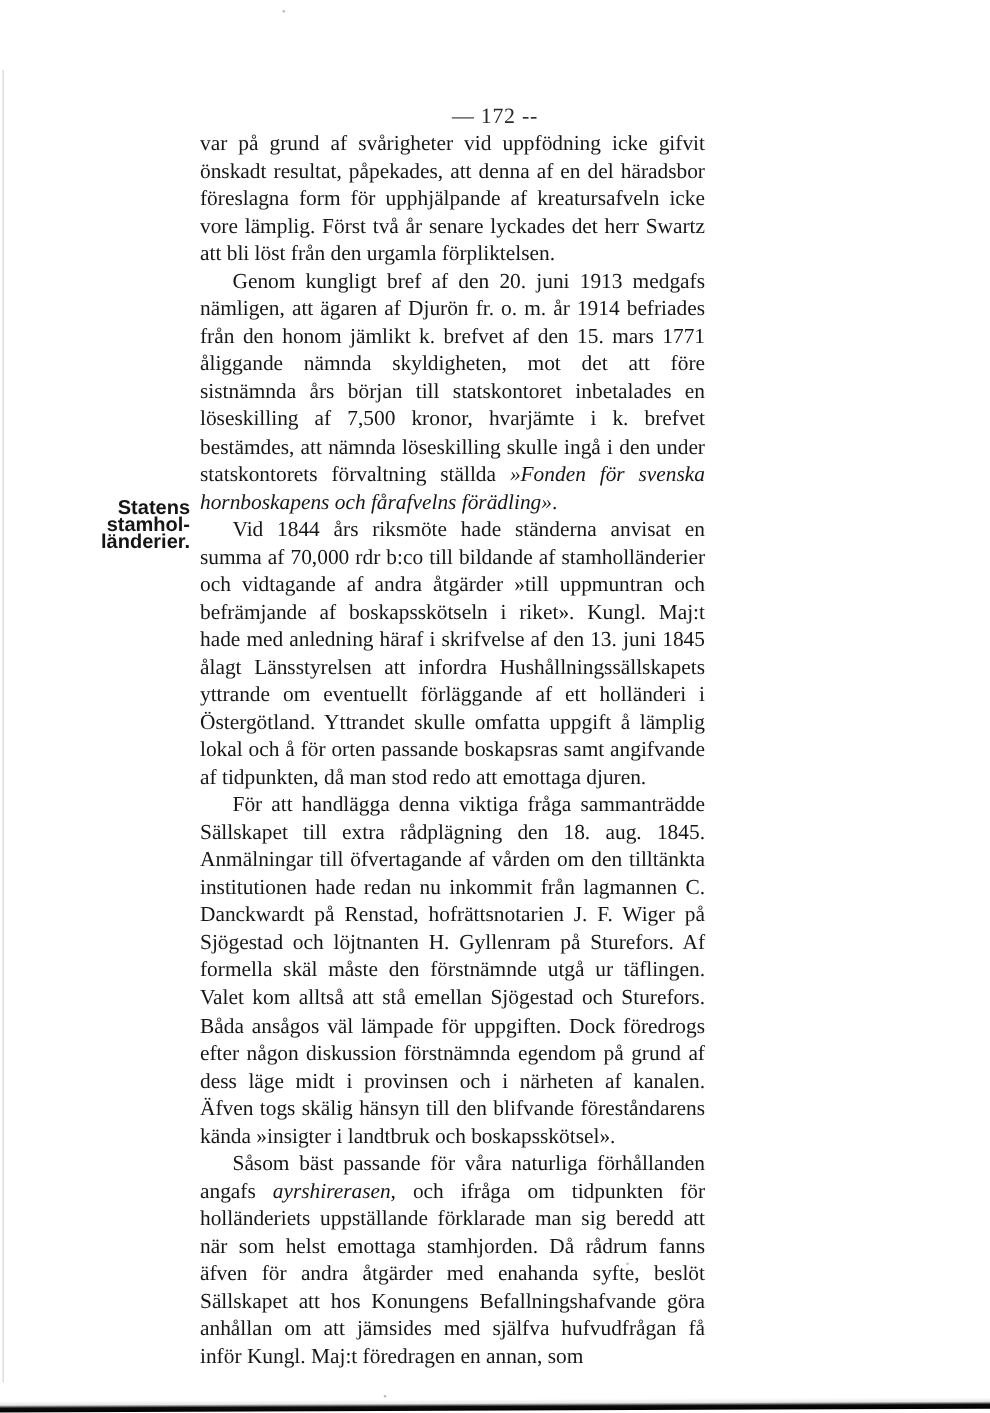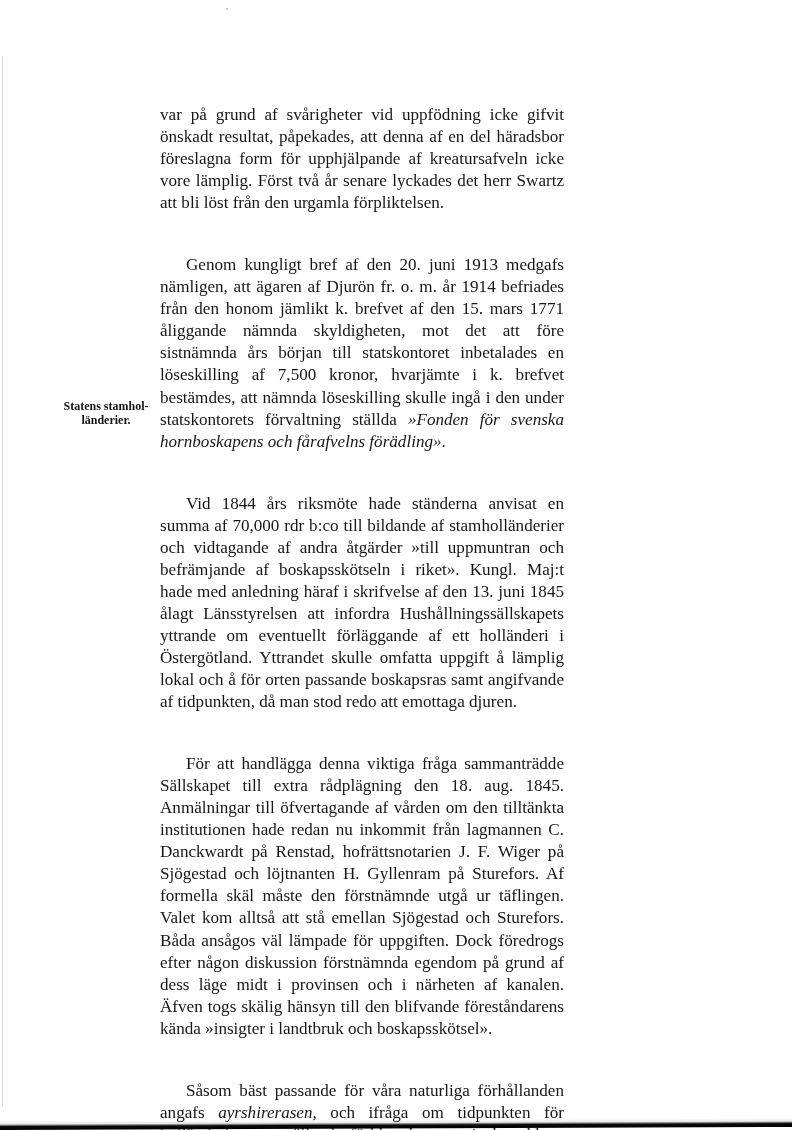--- a/index.html
+++ b/index.html
@@ -73,38 +73,37 @@
 
   .para {
     margin: 0;
     text-indent: 0;
   }
   .para + .para {
     margin-top: 0;
   }
   .para.indent {
     text-indent: 26px;
-    margin-top: 40px;
   }
   .para .ital {
     font-style: italic;
   }
 
   
   .marginal-note {
     position: absolute;
     left: 60px;
     top: 400px;
     width: 92px;
-    text-align: center;
-    font-size: 12px;
+    text-align: right;
+    font-size: 16px;
     line-height: 13.6px;
     font-weight: bold;
     color: #151515;
-    font-family: Liberation Serif, serif;
+    font-family: Liberation Sans, sans-serif;
   }
 
   
   .speck {
     position: absolute;
     background: #b9b9b9;
     border-radius: 50%;
   }
   .speck.s1 { left: 226px; top: 8px;  width: 2px; height: 2px; }
   .speck.s2 { left: 501px; top: 1010px; width: 2px; height: 2px; }
@@ -114,20 +113,21 @@
 <body>
 
 <div class="page">
 
   <div class="scan-gutter"></div>
 
   <div class="speck s1"></div>
   <div class="speck s2"></div>
   <div class="speck s3"></div>
 
+  <div class="folio">— 172 --</div>
 
   <div class="marginal-note">Statens stamhol- länderier.</div>
 
   <div class="textblock">
 
     <p class="para">
       <span>var på grund af svårigheter vid uppfödning icke gifvit önskadt resultat, påpekades, att denna af en del häradsbor föreslagna form för upphjälpande af kreatursafveln icke vore lämplig. Först två år senare lyckades det herr Swartz att bli löst från den urgamla förpliktelsen.</span>
     </p>
 
     <p class="para indent">

